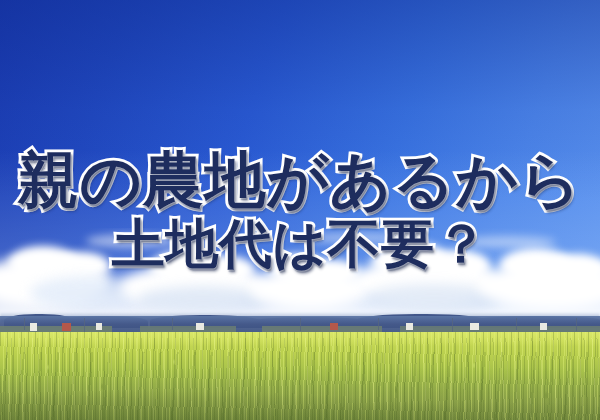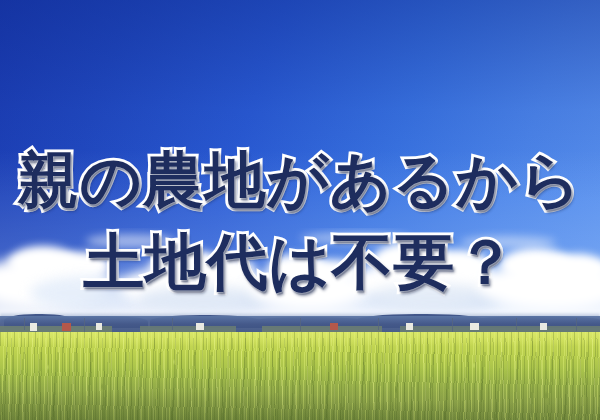--- a/index.html
+++ b/index.html
@@ -152,21 +152,21 @@
     line-height:1.06;
     white-space:nowrap;
     -webkit-text-stroke:5.5px #ffffff;
     paint-order:stroke fill;
     text-shadow:
       0 0 2px rgba(255,255,255,.95),
       2px 3px 3px rgba(18,30,70,.45),
       1px 2px 1px rgba(18,30,70,.30);
   }
   .hl-line.l1{font-size:61px;}
-  .hl-line.l2{font-size:61px;margin-top:17px;}
+  .hl-line.l2{font-size:53px;margin-top:3px;}
 
   .vig{
     position:absolute;left:0;top:0;width:600px;height:420px;
     background:radial-gradient(120% 100% at 50% 45%, rgba(0,0,0,0) 60%, rgba(0,0,0,.10) 100%);
     pointer-events:none;
   }
 </style>
 </head>
 <body>
 

